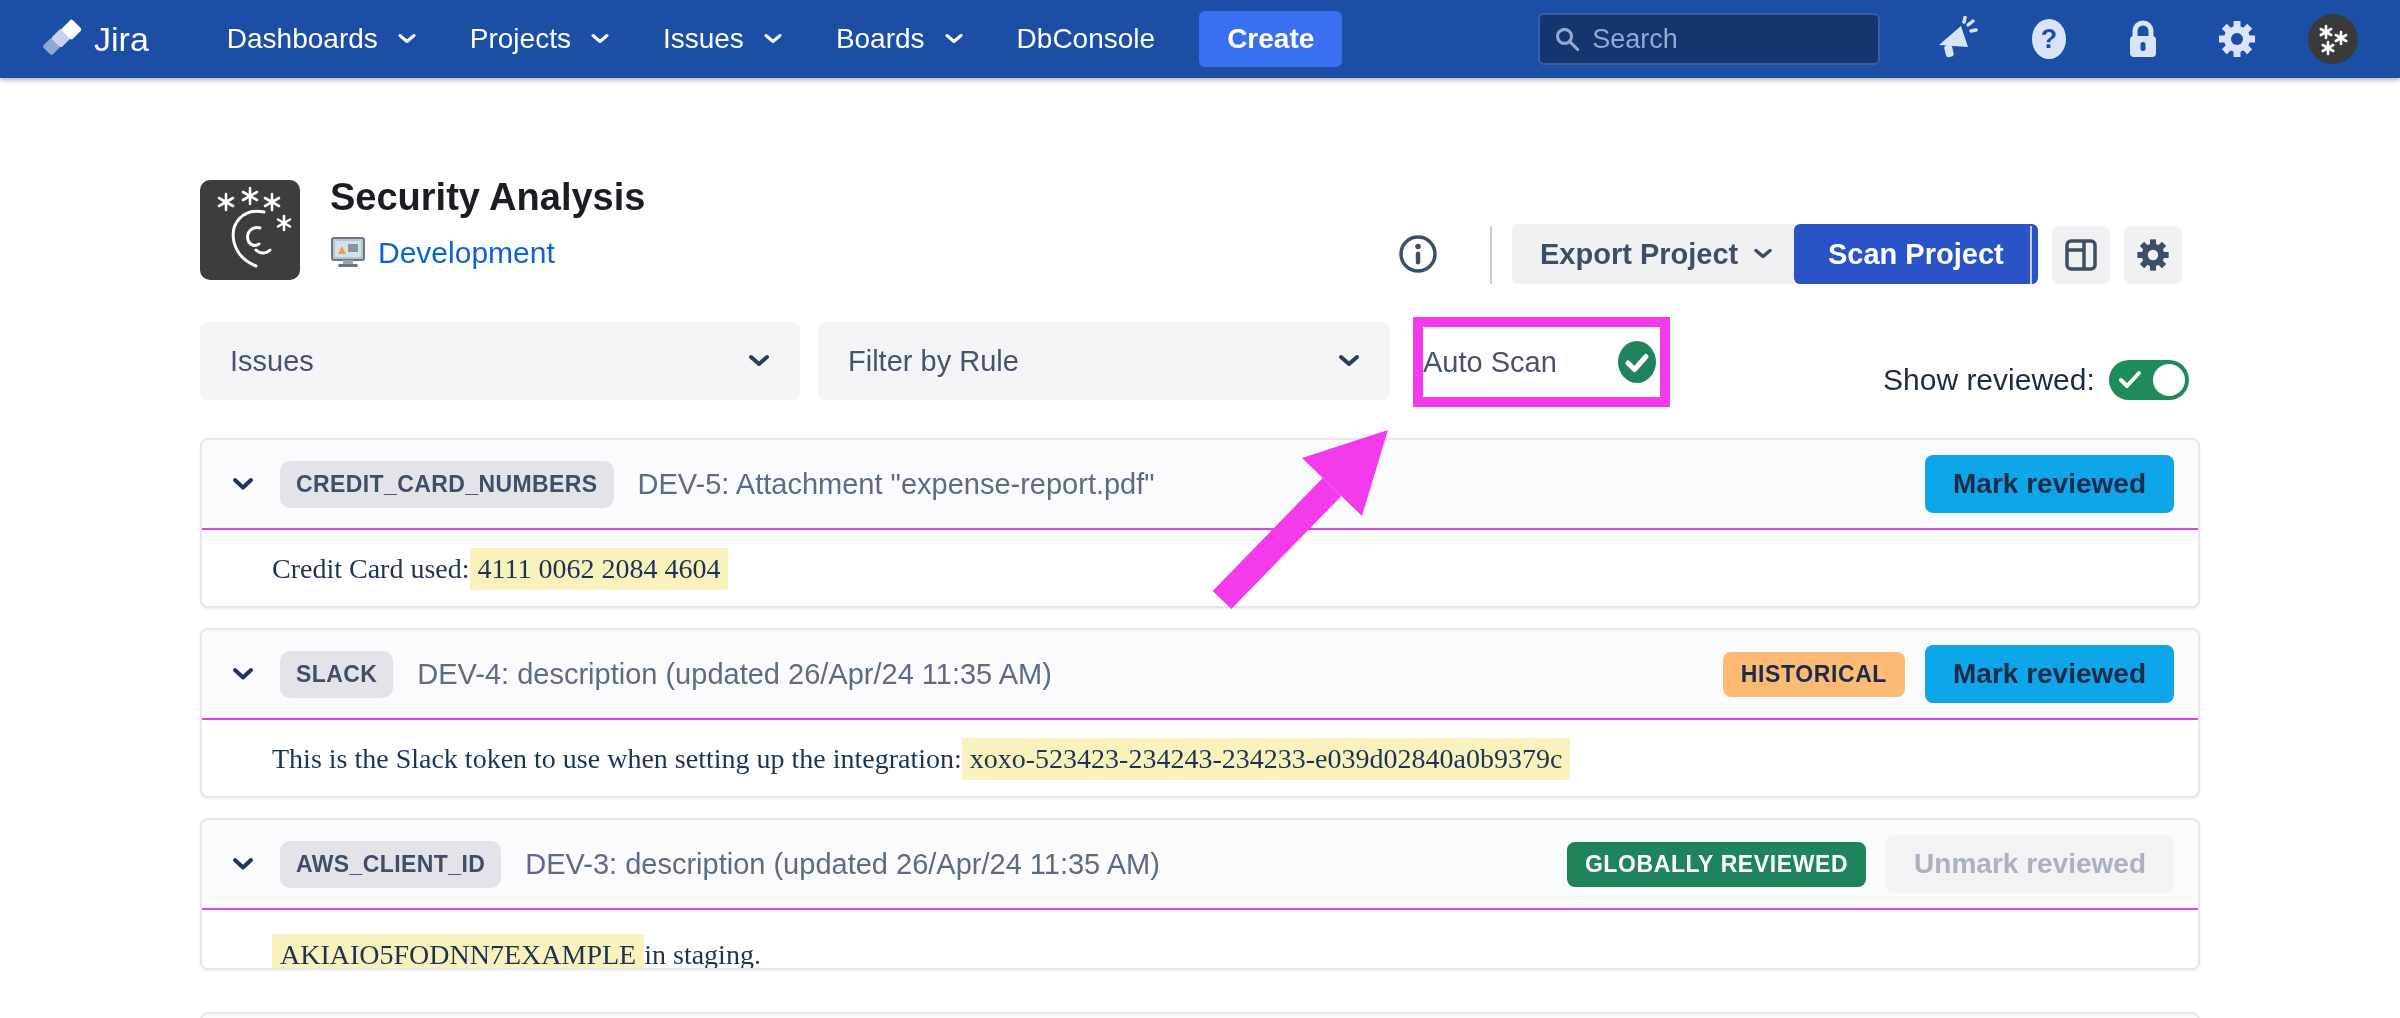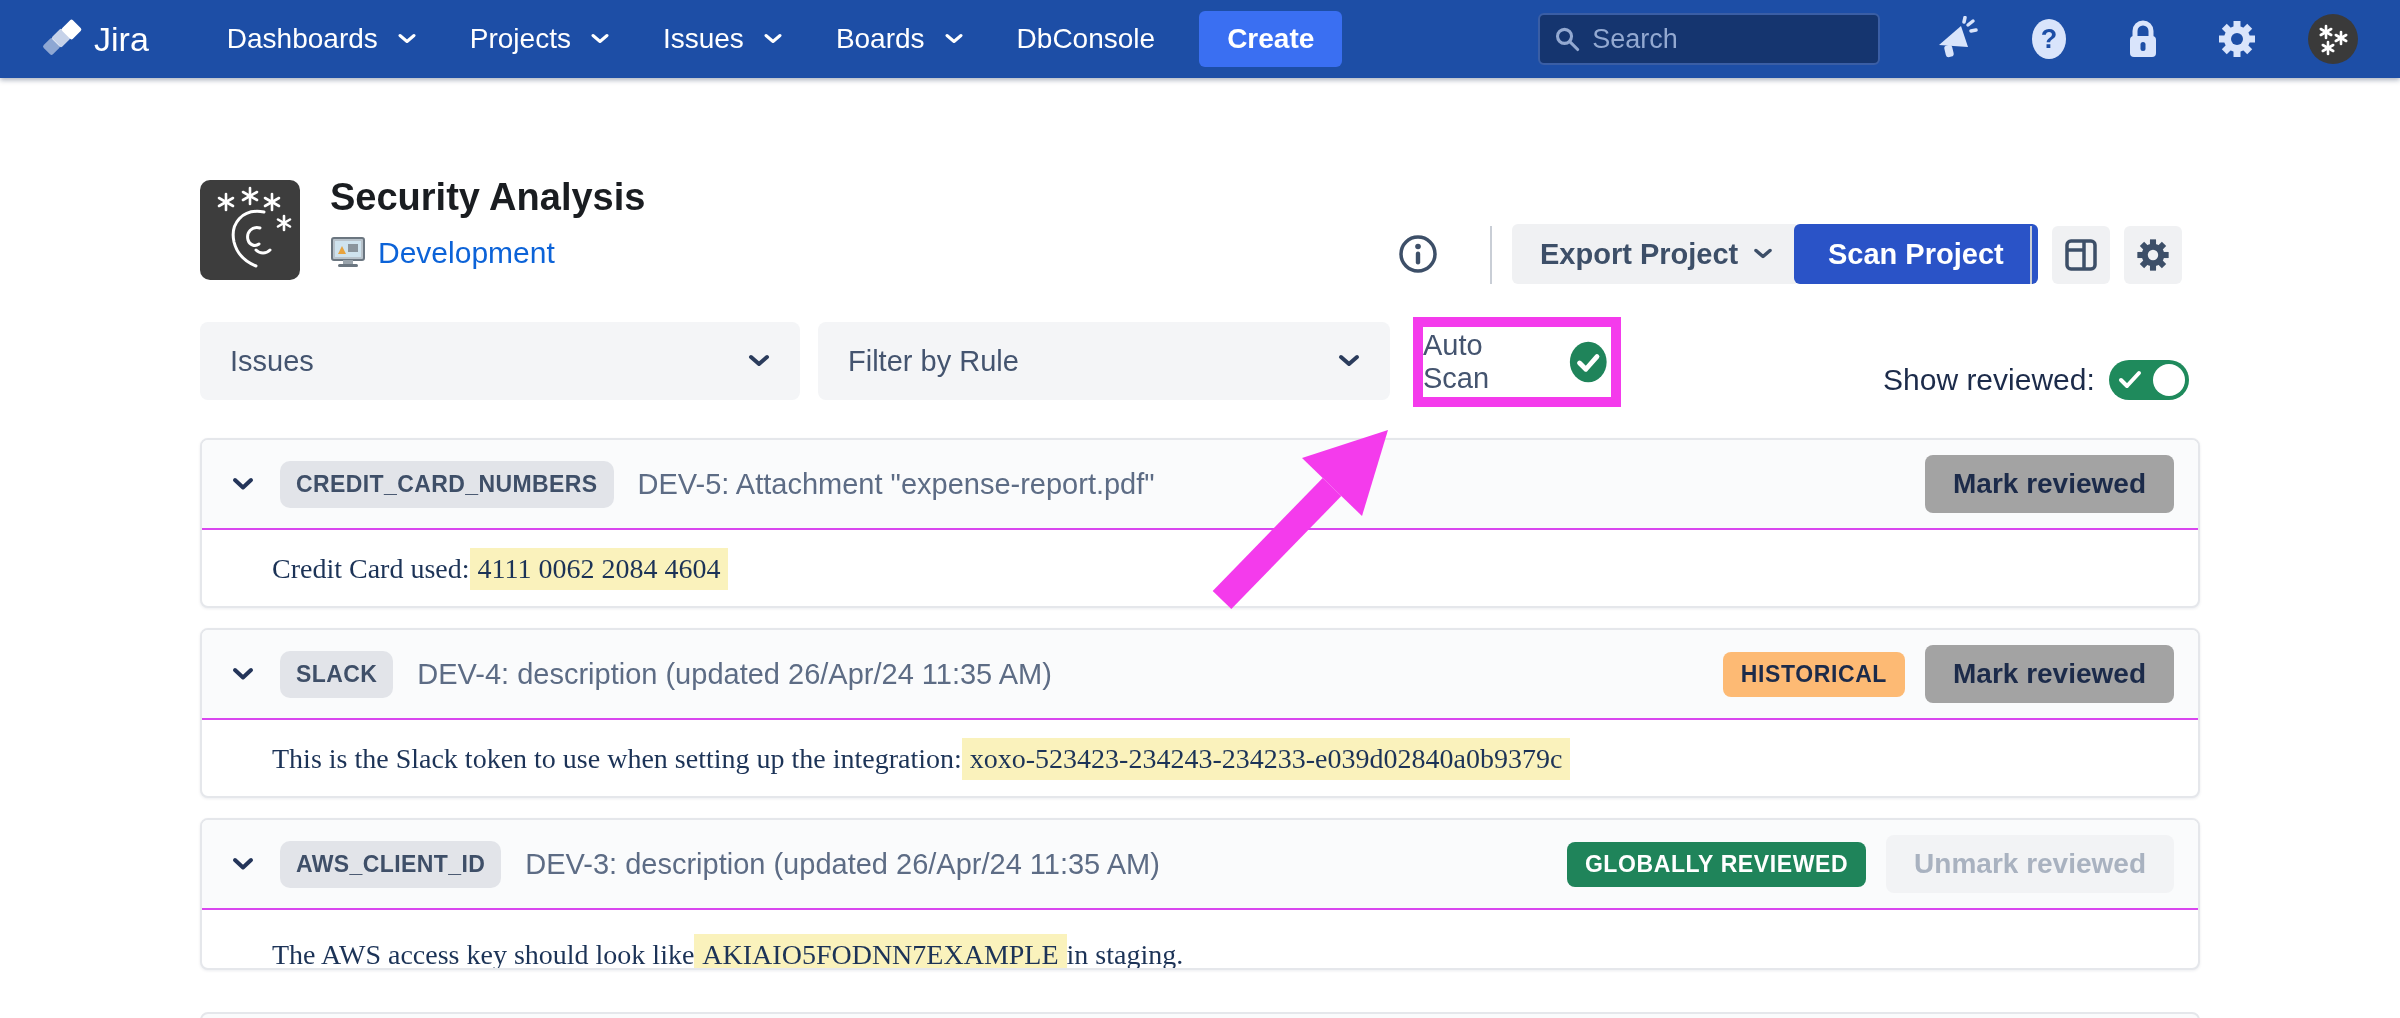--- a/index.html
+++ b/index.html
@@ -58,23 +58,23 @@
   .icon-btn.b1 { left:2052px; } .icon-btn.b2 { left:2124px; }
 
   
   .select { position:absolute; top:322px; height:78px; background:#f4f5f7;
             border-radius:8px; display:flex; align-items:center; padding:0 30px;
             font-size:29px; color:#44546f; cursor:pointer; }
   .select .chev { margin-left:auto; }
   .sel-issues { left:200px; width:600px; }
   .sel-rule { left:818px; width:572px; }
 
-  .auto-scan-box { position:absolute; left:1413px; top:317px; width:208px; height:90px;
+  .auto-scan-box { position:absolute; left:1413px; top:317px; width:257px; height:90px;
                    border:10px solid #f43bec; background:#fff; display:flex;
-                   align-items:center; justify-content:flex-end; gap:14px; }
+                   align-items:center; justify-content:space-between; gap:14px; }
   .auto-scan-label { font-size:29px; color:#44546f; }
 
   .show-reviewed { position:absolute; left:1883px; top:356px; height:48px;
                    display:flex; align-items:center; gap:14px; }
   .show-reviewed-label { font-size:30px; color:#1c2b4a; }
   .toggle { position:relative; width:80px; height:40px; border-radius:20px;
             background:#1f8a5c; cursor:pointer; }
   .toggle .knob { position:absolute; right:4px; top:4px; width:32px; height:32px;
                   border-radius:50%; background:#fff; }
   .toggle svg { position:absolute; left:9px; top:10px; }
@@ -87,21 +87,21 @@
                  display:flex; align-items:center; padding:0 24px 0 30px; gap:24px; }
   .expander { width:24px; display:flex; cursor:pointer; }
   .rule-badge { background:#e2e4e9; color:#3f4f68; font-weight:700; font-size:23px;
                 letter-spacing:.4px; padding:10px 16px; border-radius:10px; }
   .finding-title { font-size:29px; color:#5d6c85; }
   .header-right { margin-left:auto; display:flex; align-items:center; gap:20px; }
   .status-badge { font-size:23px; font-weight:700; letter-spacing:.6px;
                   padding:9px 18px; border-radius:8px; }
   .status-orange { background:#fdba74; color:#1c2b4a; }
   .status-green { background:#1f845a; color:#ffffff; }
-  .action-btn { background:#a3a3a3; color:#1c2b4a; border:none; border-radius:8px;
+  .action-btn { background:#0ea5e9; color:#1c2b4a; border:none; border-radius:8px;
                 height:58px; padding:0 28px; font-size:28px; font-weight:600;
                 font-family:inherit; cursor:pointer; }
   .action-btn.disabled { background:#f2f3f5; color:#a9b2c0; }
   .card-body { height:78px; display:flex; align-items:center; padding-left:70px;
                font-family:Liberation Serif, serif; font-size:28px; color:#1c3357; }
   .secret { background:#faf2bc; padding:5px 8px; }
   .card1 { top:438px; height:170px; }
   .card2 { top:628px; height:170px; }
   .card3 { top:818px; height:152px; }
   .card3 .card-body { height:90px; }
@@ -368,21 +368,20 @@
           </svg>
       </span>
       <span class="rule-badge">AWS_CLIENT_ID</span>
       <span class="finding-title">DEV-3: description (updated 26/Apr/24 11:35 AM)</span>
       <div class="header-right">
         <span class="status-badge status-green">GLOBALLY REVIEWED</span>
         <button class="action-btn disabled">Unmark reviewed</button>
       </div>
     </div>
     <div class="card-body">
-      <span>The AWS access key should look like </span>
         <span class="secret">AKIAIO5FODNN7EXAMPLE</span>
         <span> in staging.</span>
     </div>
   </div>
 
   <div class="card-stub"></div>
 
   <svg class="annot-arrow" width="240" height="220" viewBox="0 0 240 220">
     <line x1="42" y1="190" x2="152" y2="77" stroke="#f43bec" stroke-width="26"></line>
     <polygon points="208,20 122,48 182,106" fill="#f43bec"></polygon>

